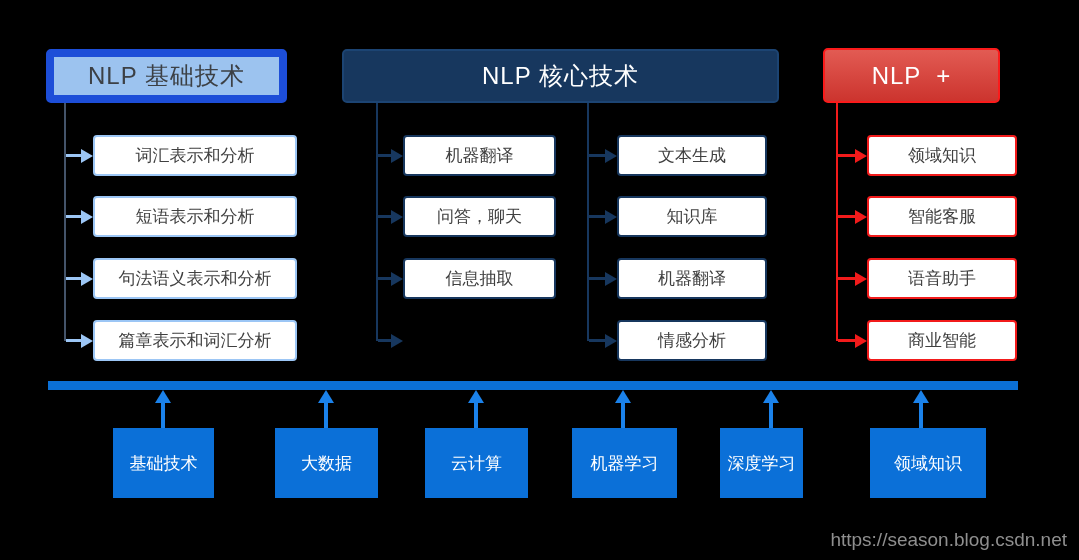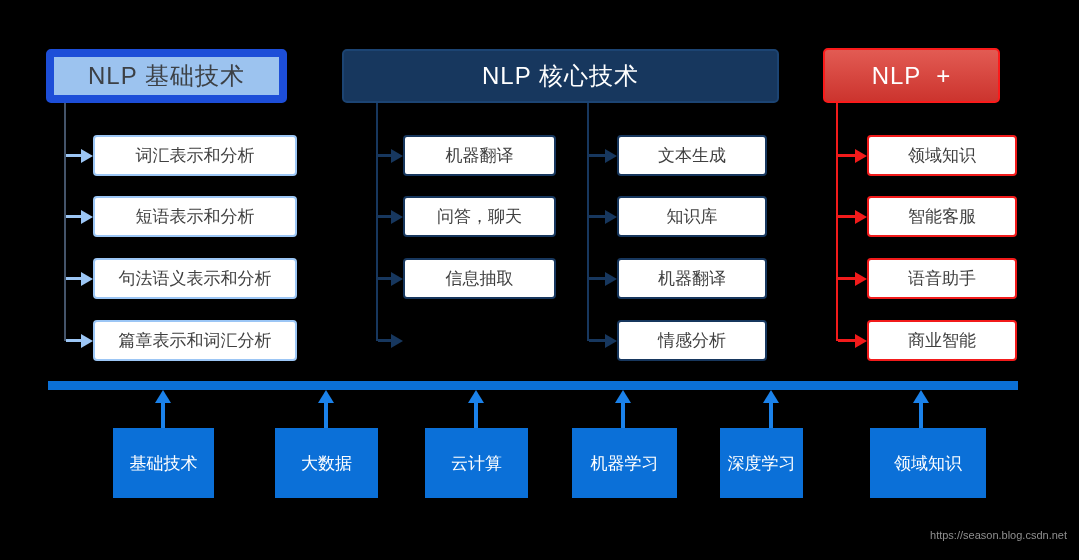--- a/index.html
+++ b/index.html
@@ -40,21 +40,21 @@
 
   
   .bar { position:absolute; left:48px; top:381px; width:970px; height:9px; background:#0B70D6; }
   .fbox { position:absolute; top:428px; height:70px; background:#0B70D8; color:#FFFFFF;
           display:flex; align-items:center; justify-content:center; font-size:17px; }
   .ustem { position:absolute; width:4px; top:402px; height:26px; background:#1B82EA; }
   .uhead { position:absolute; top:390px; width:0; height:0;
            border-left:8px solid transparent; border-right:8px solid transparent;
            border-bottom:13px solid #1B82EA; }
 
-  .watermark { position:absolute; top:529px; right:12px; font-size:11px; color:#8F8F8F; }
+  .watermark { position:absolute; top:529px; right:12px; font-size:19px; color:#8F8F8F; }
 </style>
 </head>
 <body>
 
 <div id="canvas">
 
   <div class="hdr hdr-basic">NLP 基础技术</div>
   <div class="hdr hdr-core">NLP 核心技术</div>
   <div class="hdr hdr-plus">NLP  +</div>
 

